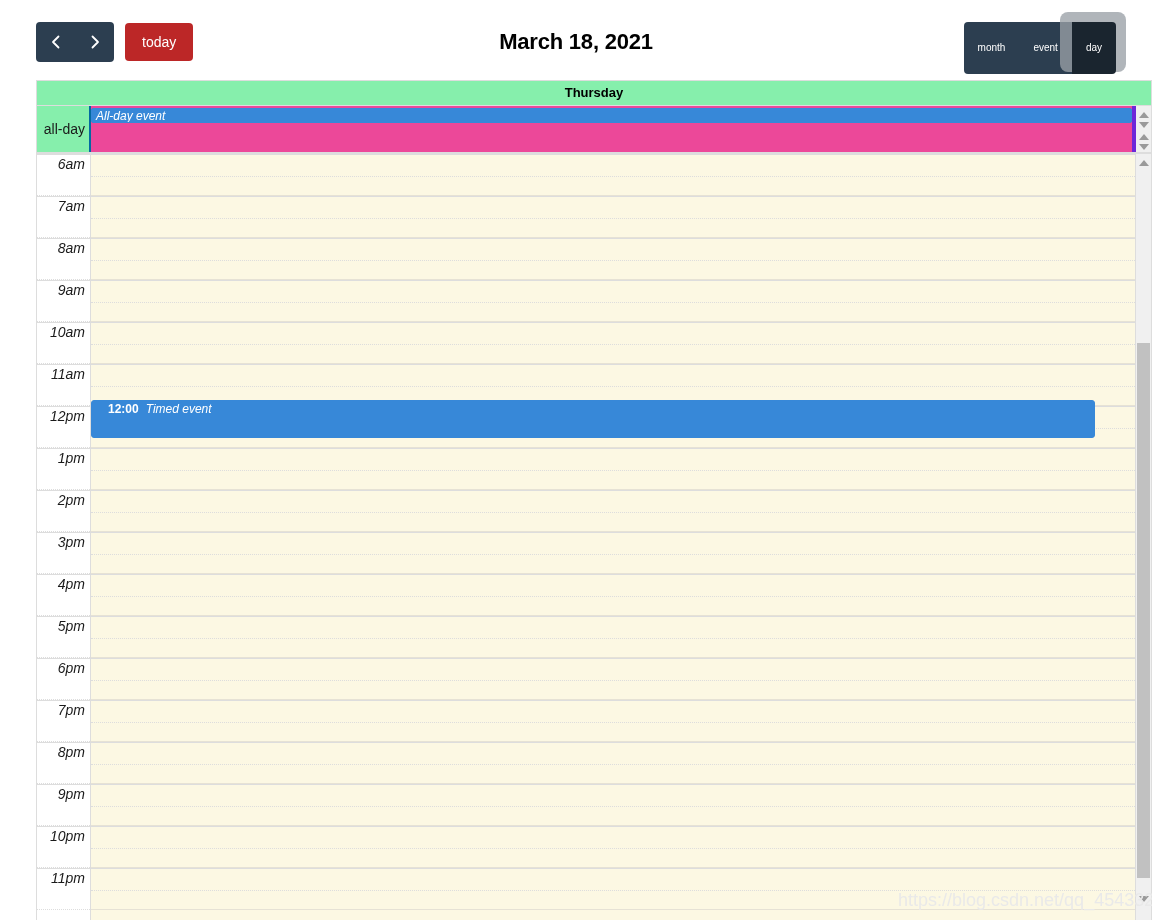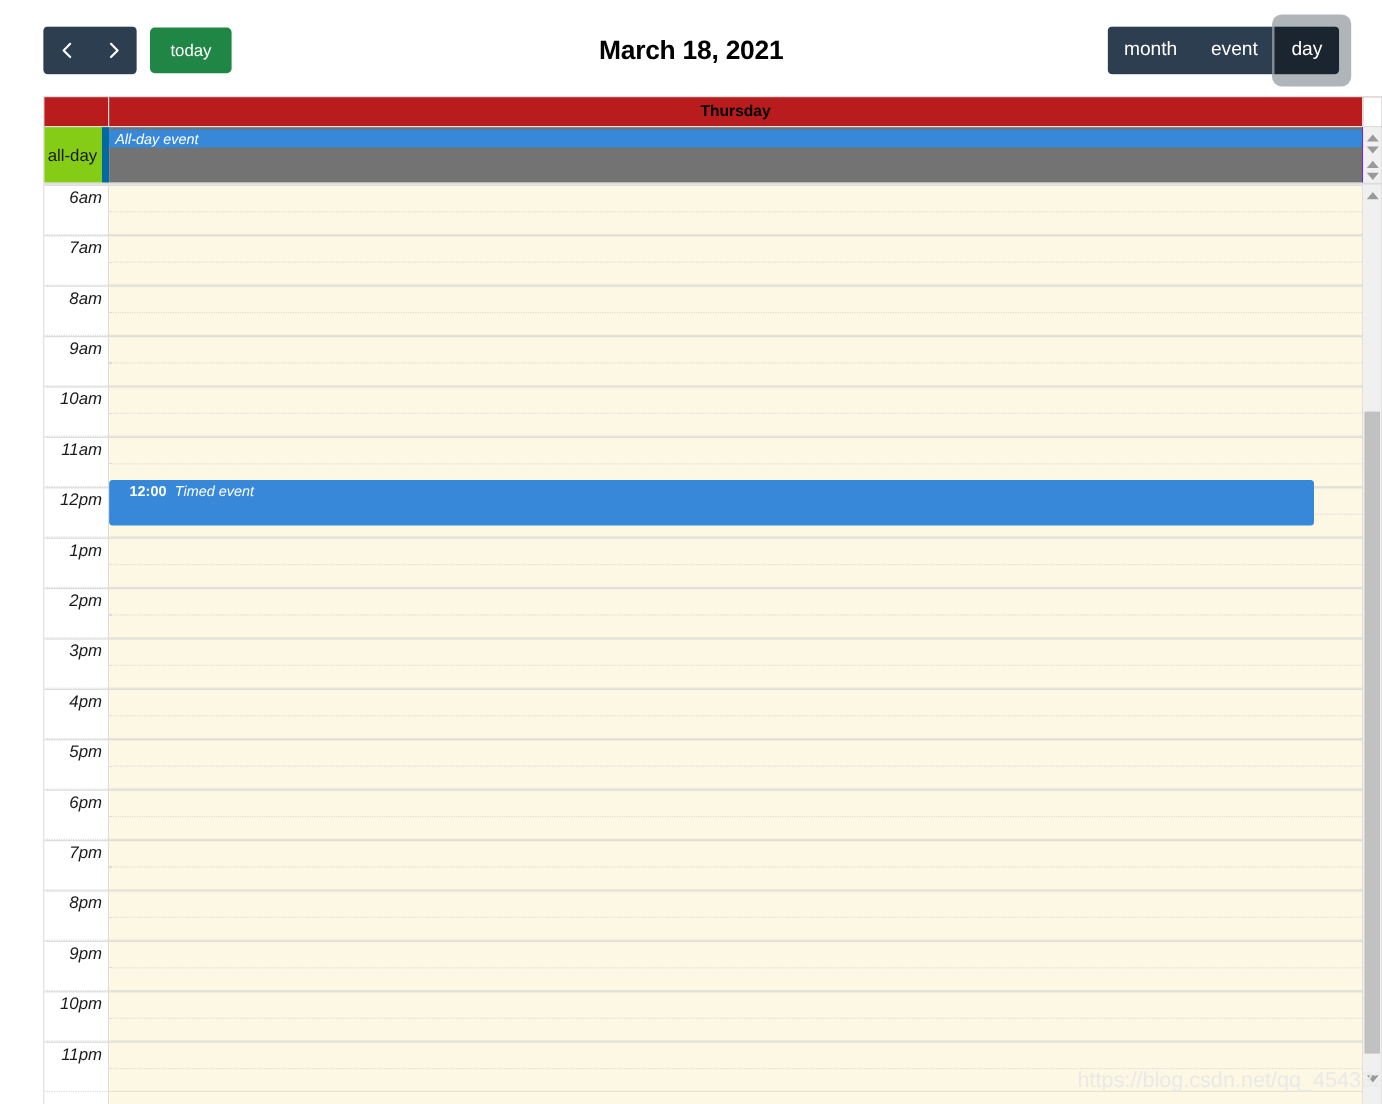--- a/index.html
+++ b/index.html
@@ -47,21 +47,21 @@
     padding: 0;
     height: 40px;
     cursor: pointer;
     display: flex;
     align-items: center;
     justify-content: center;
   }
   .btn-nav { width: 39px; }
   .btn-nav svg { display: block; }
   .btn-today {
-    background: #15803d;
+    background: #b91c1c;
     color: #ffffff;
     border-radius: 4px;
     margin-left: 11px;
     padding: 0 17px;
     height: 38px;
     opacity: 0.95;
   }
   .title {
     position: absolute;
     left: 0;
@@ -82,24 +82,24 @@
     display: flex;
   }
   .view-group {
     display: flex;
     border-radius: 4px;
     overflow: hidden;
     position: relative;
   }
   .btn-view {
     padding: 0 14px;
-    height: 40px;
+    height: 52px;
     background: #2C3E50;
     color: #ffffff;
-    font-size: 16px;
+    font-size: 10px;
   }
   .btn-view.active {
     background: #1a252f;
     position: relative;
     z-index: 2;
   }
   .focus-ring {
     position: absolute;
     right: -10px;
     top: -10px;
@@ -119,22 +119,23 @@
     width: 1116px;
     border-left: 1px solid #ddd;
     border-top: 1px solid #ddd;
     box-sizing: border-box;
   }
 
   
   .cal-head {
     display: flex;
     border-bottom: 1px solid #ddd;
-    background: #b91c1c;
+    background: #86efac;
     height: 24px;
+    flex-direction: column;
   }
   .cal-head .gut {
     width: 54px;
     border-right: 1px solid #ddd;
     box-sizing: border-box;
   }
   .cal-head .day-col {
     flex: 1;
     text-align: center;
     font-size: 13px;
@@ -152,35 +153,35 @@
   }
 
   
   .allday-row {
     display: flex;
     border-bottom: 2px solid #ddd;
     height: 46px;
   }
   .allday-row .gut {
     width: 54px;
-    border-right: 6px solid #0369a1;
-    box-sizing: border-box;
-    background: #84cc16;
+    border-right: 2px solid #0369a1;
+    box-sizing: border-box;
+    background: #86efac;
     text-align: right;
     padding-right: 4px;
     font-size: 14px;
     color: #1a1a1a;
     display: flex;
     align-items: center;
     justify-content: flex-end;
   }
   .allday-row .day-col {
     flex: 1;
-    background: #737373;
-    border-right: 1px solid #6d28d9;
+    background: #ec4899;
+    border-right: 4px solid #6d28d9;
     box-sizing: border-box;
     position: relative;
     padding-top: 2px;
   }
   .allday-row .sb {
     width: 16px;
     border-right: 1px solid #ddd;
     background: #f0f0f0;
     box-sizing: border-box;
     position: relative;

